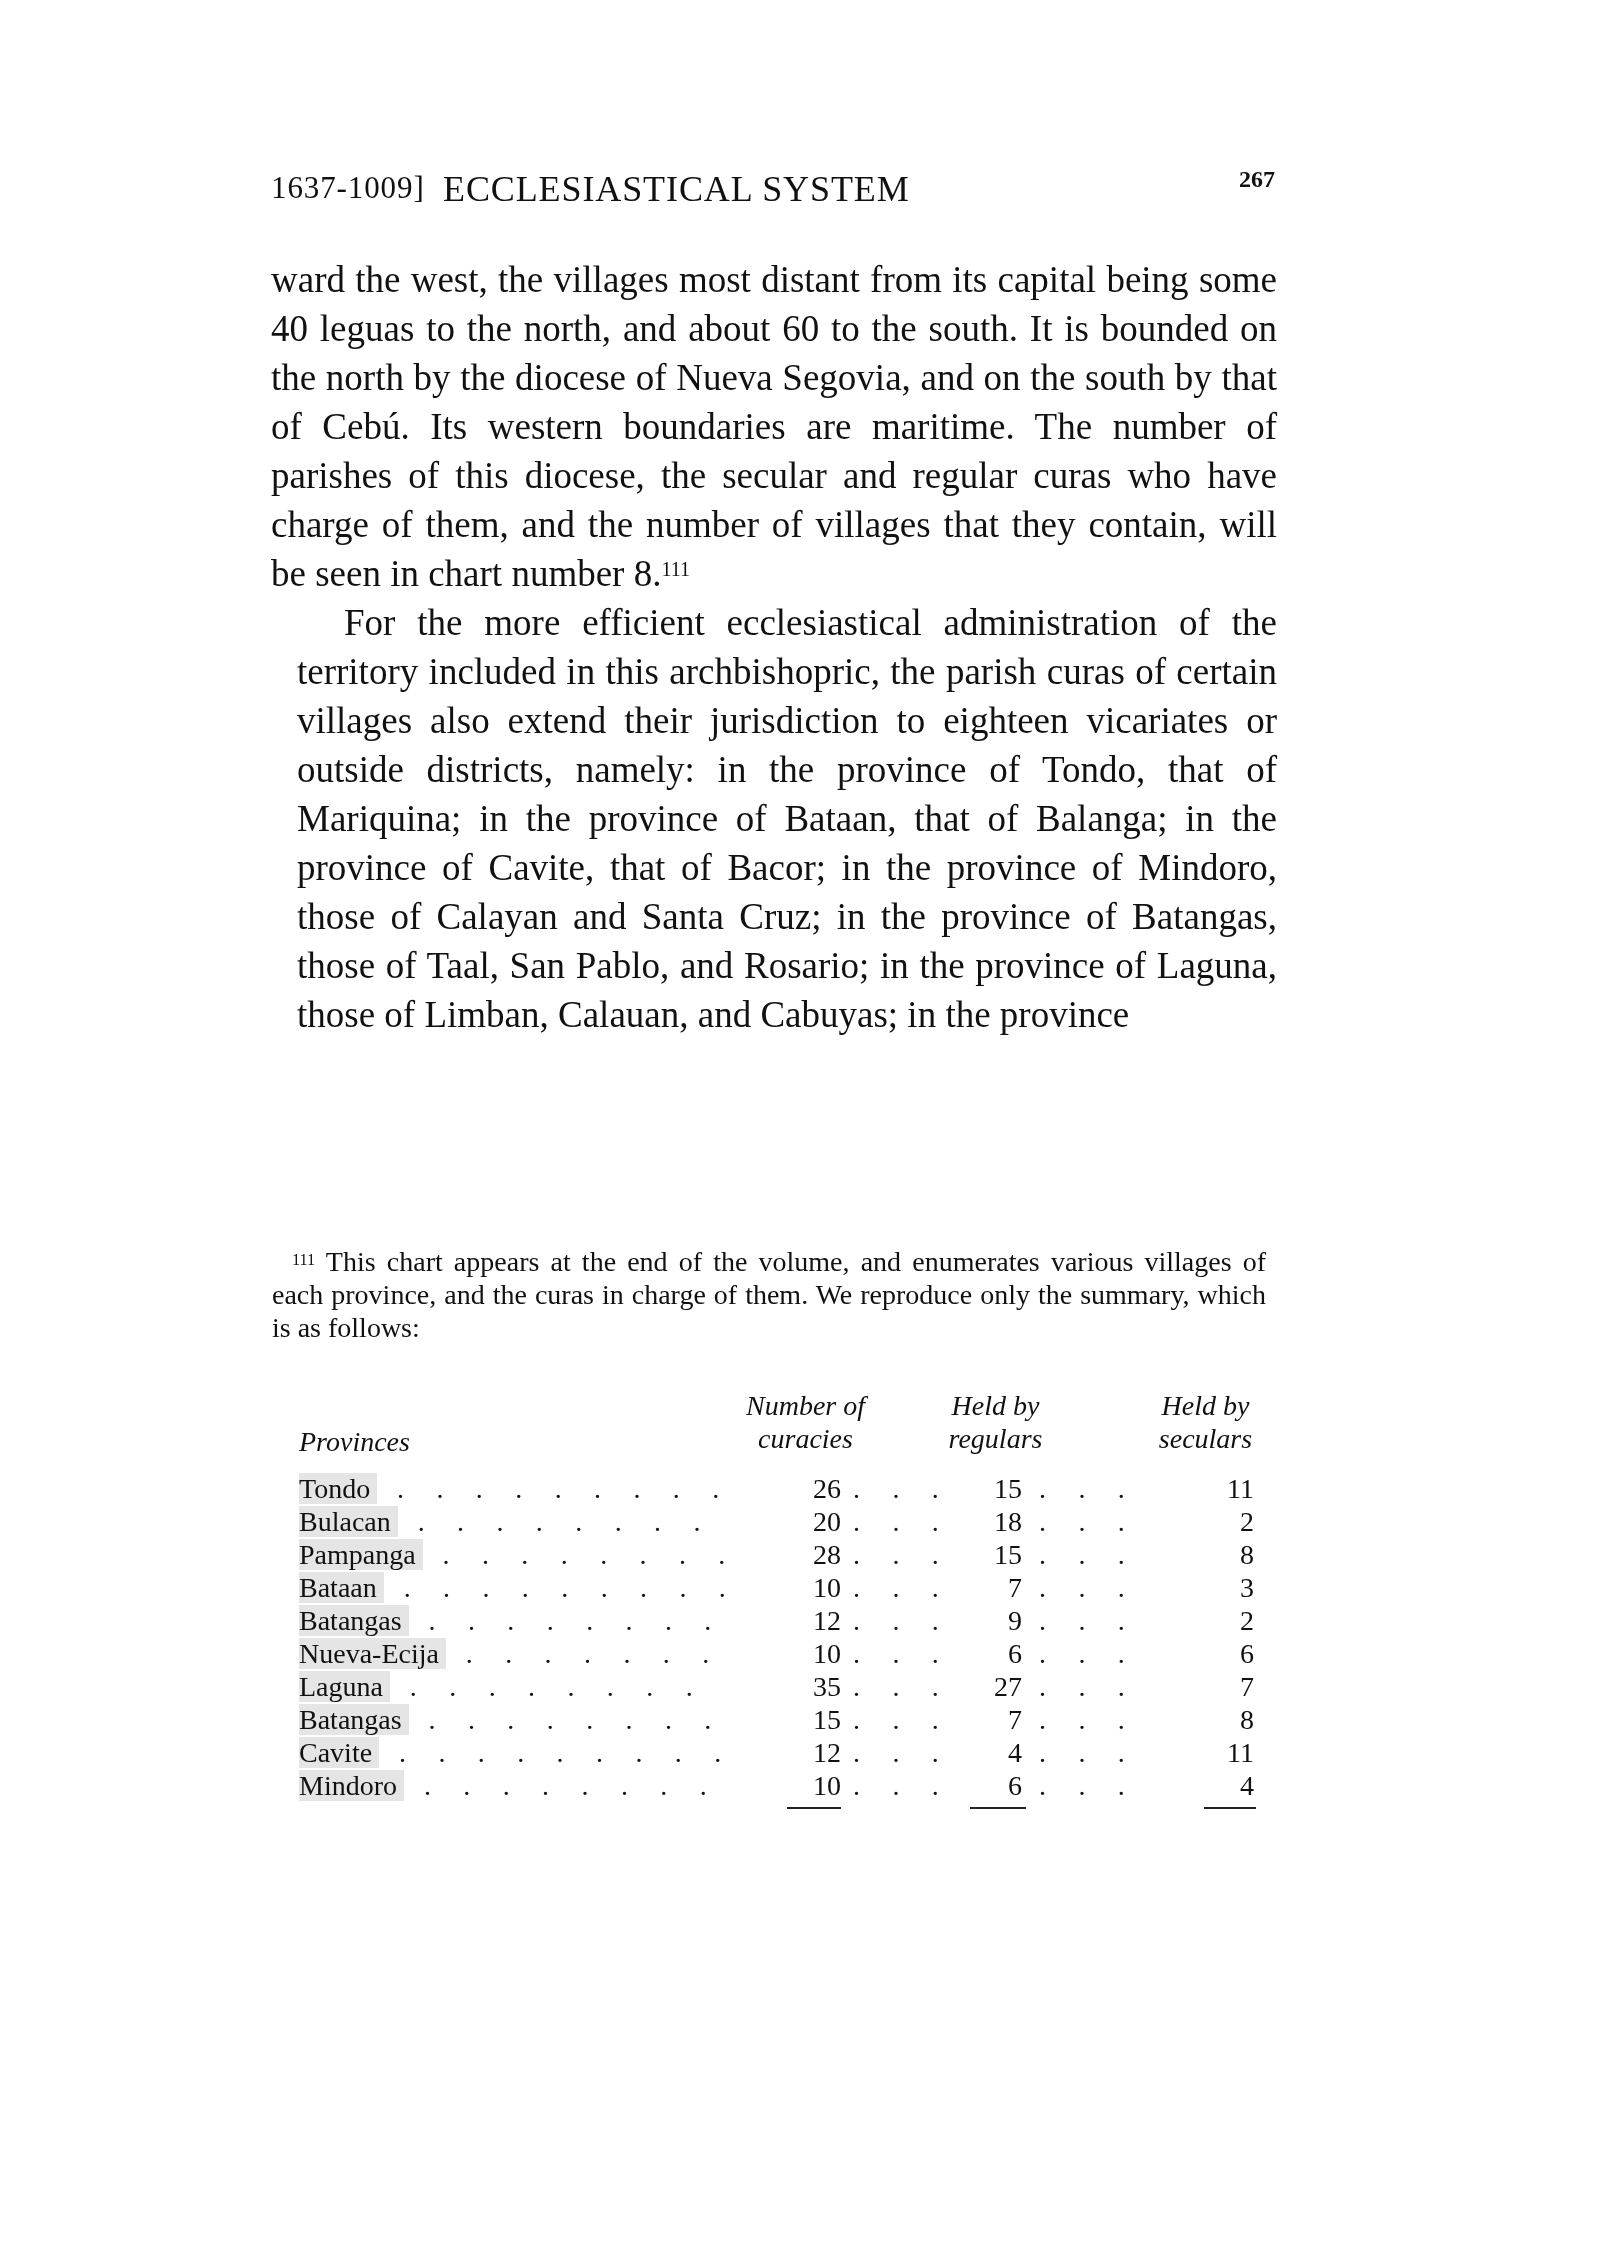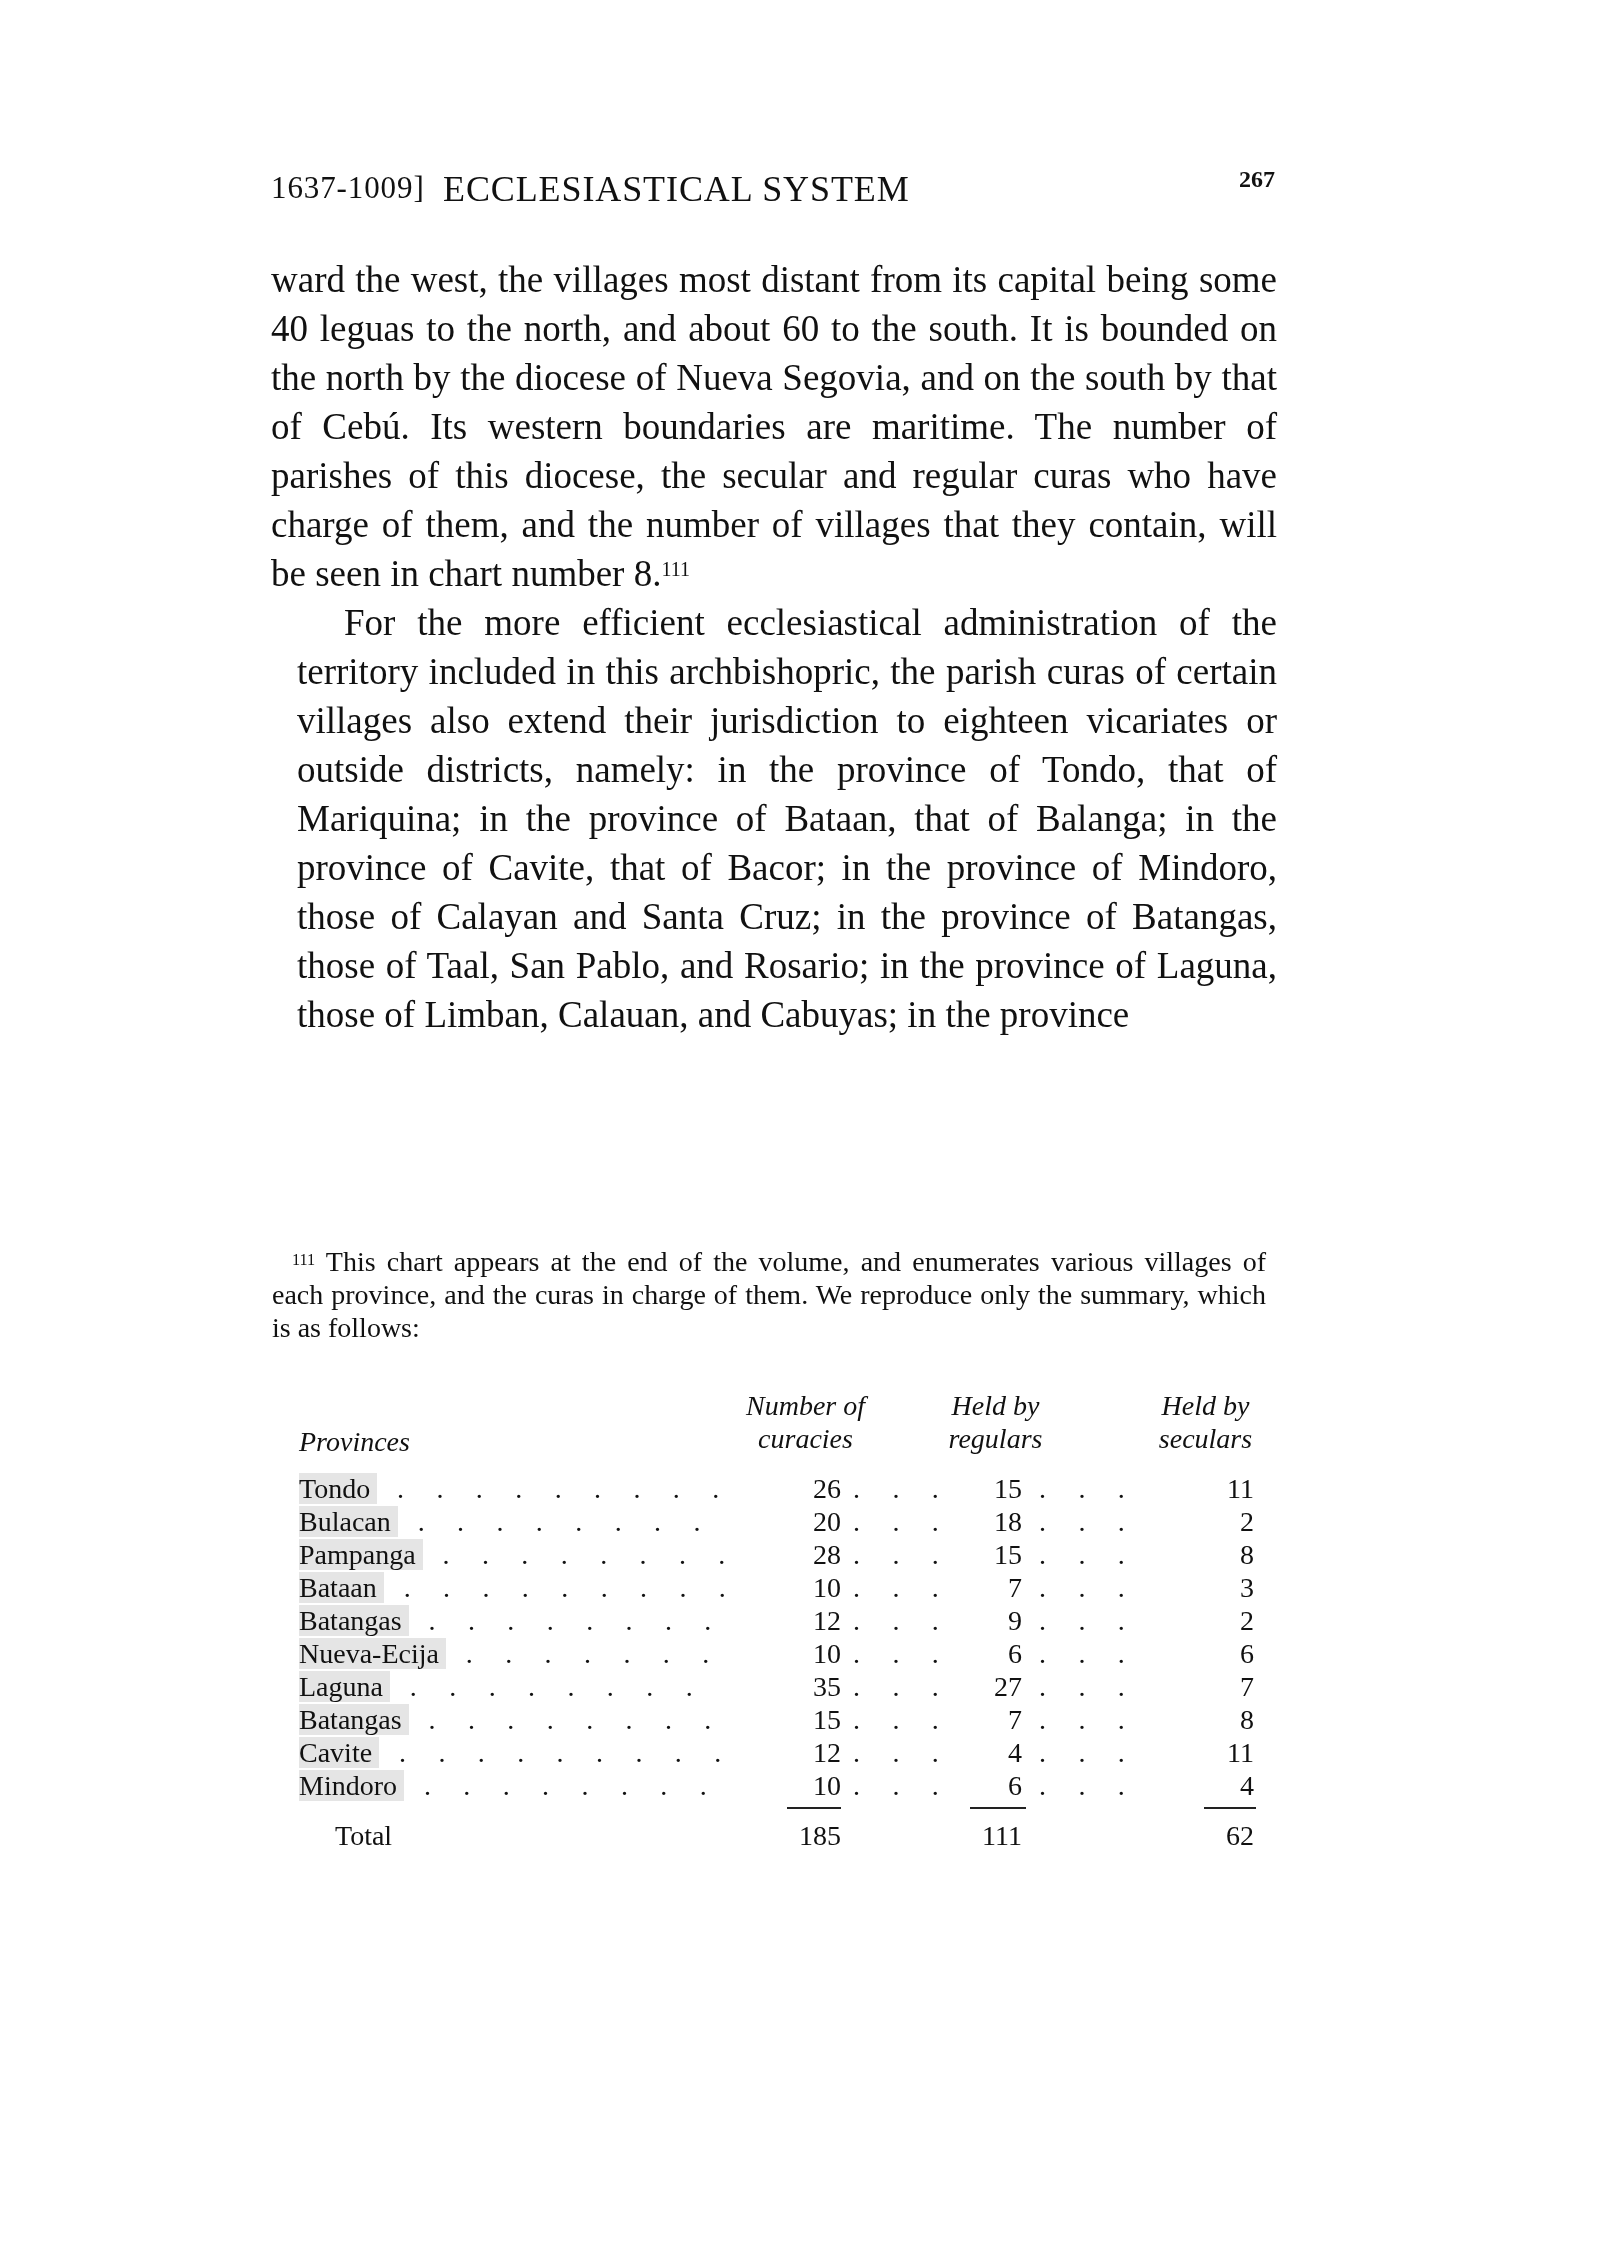--- a/index.html
+++ b/index.html
@@ -147,20 +147,14 @@
       <span class="cell c-dots2">. . .</span>
       <span class="cell c-sec">4</span>
     </div>
 
   <div class="rules">
     <div class="rule" style="left:488px;width:54px;"></div>
     <div class="rule" style="left:671px;width:56px;"></div>
     <div class="rule" style="left:905px;width:52px;"></div>
   </div>
 
-  <div class="total-row">
-    <span class="cell total-label">Total</span>
-    <span class="cell c-cur">185</span>
-    <span class="cell c-reg">111</span>
-    <span class="cell c-sec">62</span>
-  </div>
 </div>
 
 
 </body></html>

